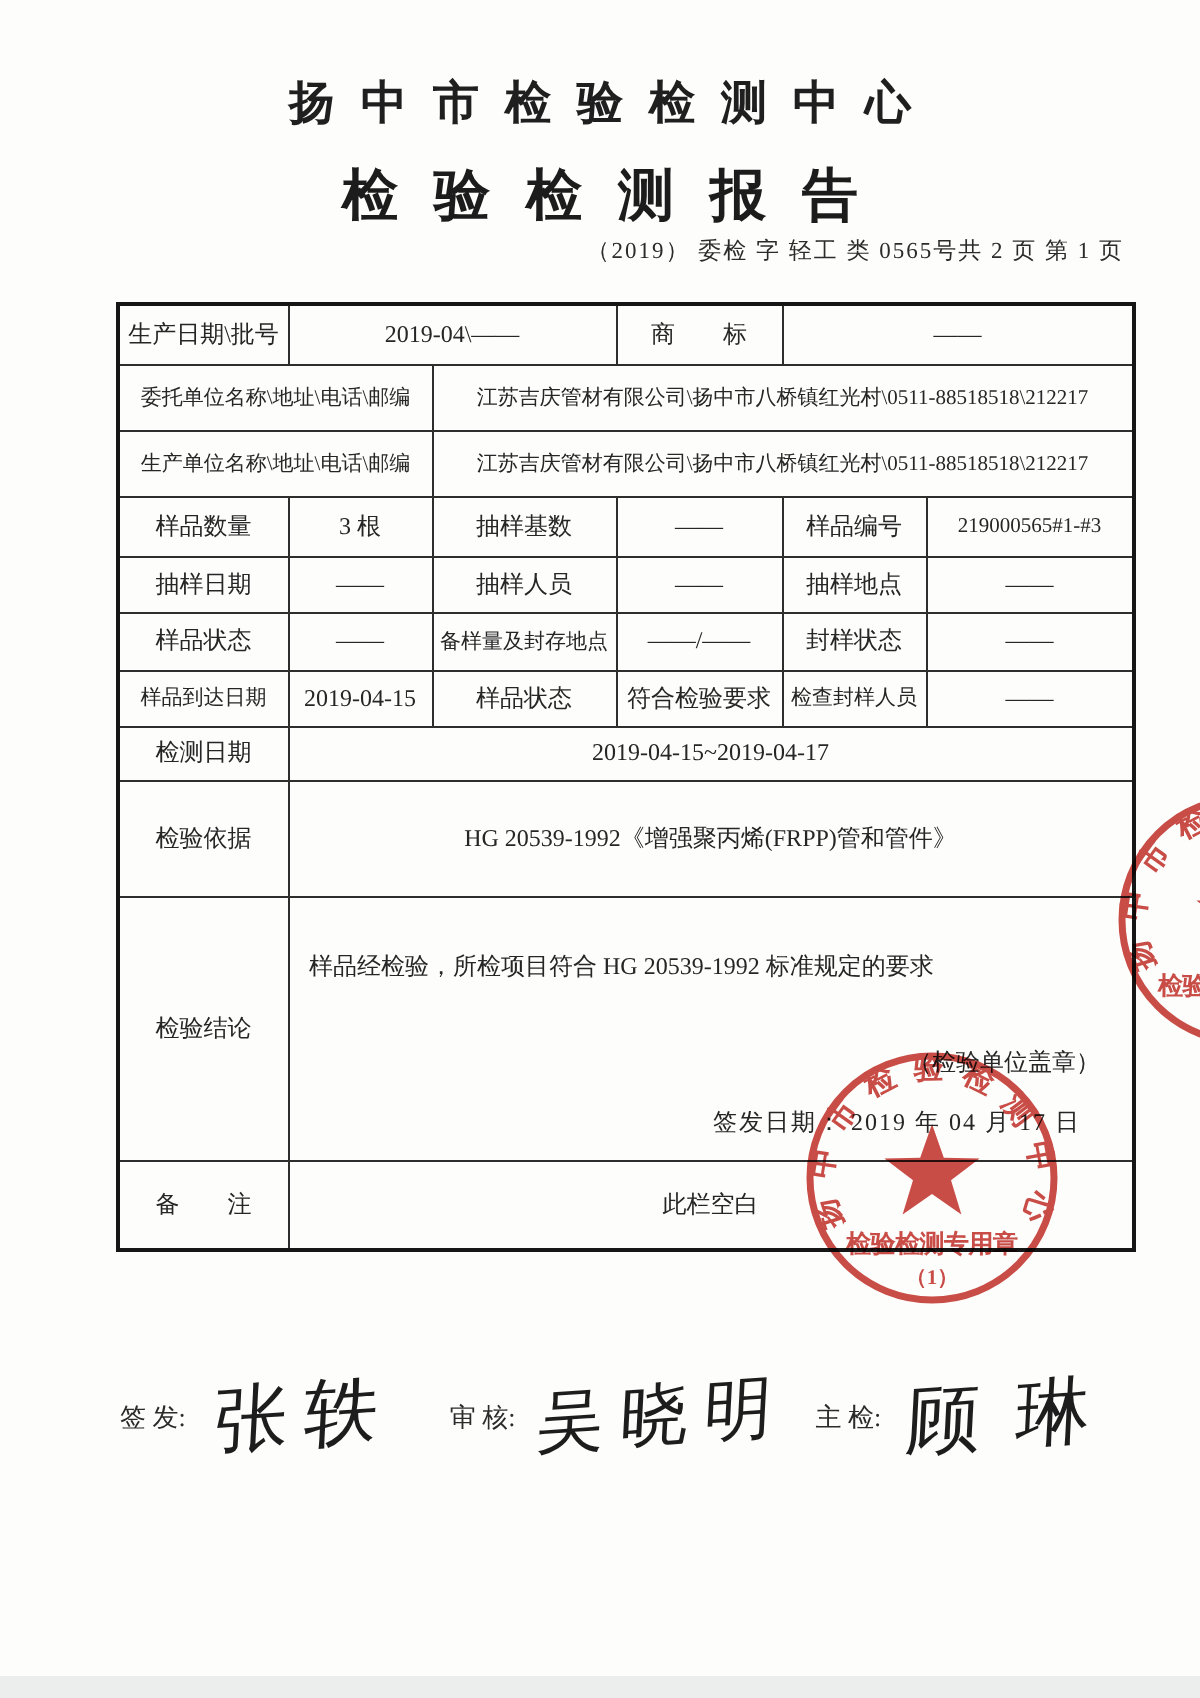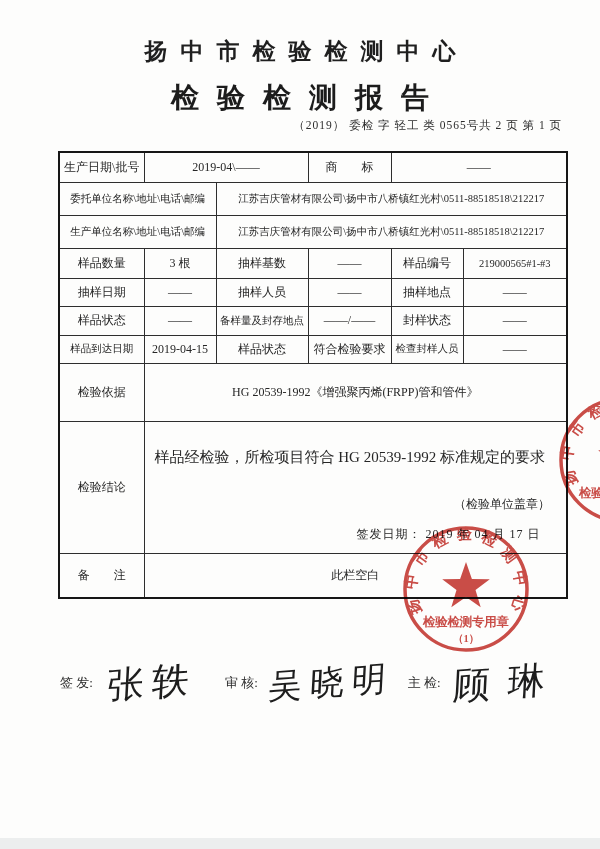--- a/index.html
+++ b/index.html
@@ -41,32 +41,32 @@
   td.lbl { font-size:12px; }
   td.small { font-size:10.5px; }
   td.left { text-align:left; padding-left:9px; }
   tr.h28 td{height:28px;} tr.h30 td{height:30px;} tr.h33 td{height:33px;}
   tr.h29 td{height:29px;} tr.h27 td{height:27px;} tr.h58 td{height:58px;}
   tr.h132 td{height:132px;} tr.h45 td{height:45px;margin-top:12px;}
 
   td.conclusion-cell { position:relative; white-space:normal; }
   .conclusion-text {
     position:absolute; top:26px; left:10px; right:8px;
-    text-align:left; font-size:15px;
+    text-align:left; font-size:12px;
   }
   .seal-note {
     position:absolute; top:74px; right:16px; font-size:12px;
   }
   .issue-date-line {
     position:absolute; bottom:10px; left:212px; font-size:12px;
     letter-spacing:1px;
   }
 
   .signature-row {
-    position:absolute; top:664px; left:60px; width:506px;
+    position:absolute; top:690px; left:60px; width:506px;
     display:flex; align-items:center;
   }
   .sig-label { font-size:13px; color:#2b2b2b; white-space:nowrap; }
   .sig-name {
     font-size:37px; color:#1d1d1d; white-space:nowrap;
     transform:rotate(-4deg) skewX(-7deg);
     letter-spacing:8px; line-height:1; margin:0 4px;
   }
   .sig-name.n1 { margin-left:14px; margin-right:28px; }
   .sig-name.n2 { margin-left:10px; margin-right:14px; font-size:34px; }
@@ -145,20 +145,24 @@
       <td>——</td>
     </tr>
     <tr class="h28">
       <td class="small">样品到达日期</td>
       <td>2019-04-15</td>
       <td class="lbl">样品状态</td>
       <td>符合检验要求</td>
       <td class="small">检查封样人员</td>
       <td>——</td>
     </tr>
+    <tr class="h27">
+      <td class="lbl">检测日期</td>
+      <td colspan="5">2019-04-15~2019-04-17</td>
+    </tr>
     <tr class="h58">
       <td class="lbl">检验依据</td>
       <td colspan="5" class="left">HG 20539-1992《增强聚丙烯(FRPP)管和管件》</td>
     </tr>
     <tr class="h132">
       <td class="lbl">检验结论</td>
       <td colspan="5" class="conclusion-cell">
         <div class="conclusion-text">样品经检验，所检项目符合 HG 20539-1992 标准规定的要求</div>
         <div class="seal-note">（检验单位盖章）</div>
         <div class="issue-date-line">

